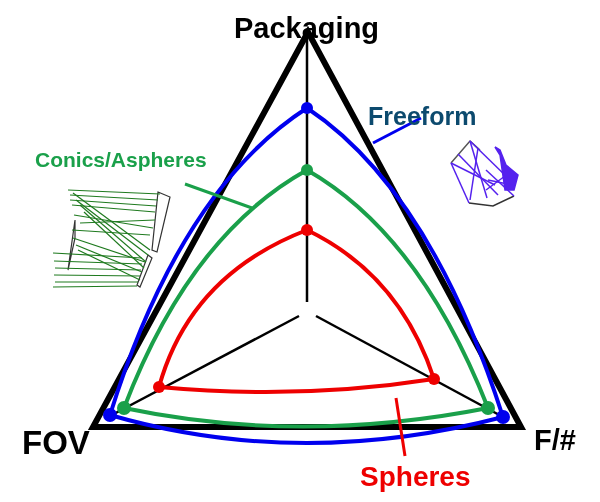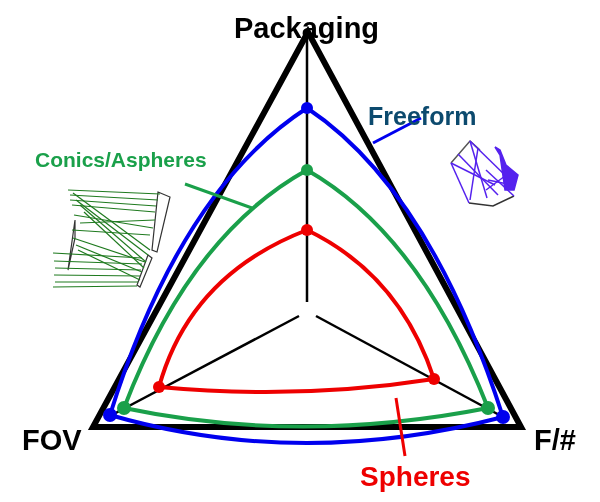--- a/index.html
+++ b/index.html
@@ -82,18 +82,18 @@
     <line x1="458" y1="154" x2="498" y2="195"></line>
     <line x1="478" y1="148" x2="470" y2="200"></line>
     <polygon points="495,147 500,155 505,190 514,190 518,175 506,165 500,150" fill="#5522ee" stroke="#5522ee"></polygon>
     <line x1="486" y1="170" x2="514" y2="196"></line>
     <line x1="488" y1="180" x2="512" y2="185"></line>
     <line x1="486" y1="190" x2="505" y2="176"></line>
   </g>
 </svg>
 
 <div class="lbl" style="left:234px; top:16px; font-size:29px; font-family:'Liberation Sans',sans-serif; color:#000; transform:translateY(-2px);">Packaging</div>
-<div class="lbl" style="left:22px; top:426px; font-size:29px; color:#000;">FOV</div>
+<div class="lbl" style="left:22px; top:426px; font-size:33px; color:#000;">FOV</div>
 <div class="lbl" style="left:534px; top:426px; font-size:29px; color:#000;">F/#</div>
 
 <div class="lbl" style="left:368px; top:104px; font-size:25px; color:#0c4a6e;">Freeform</div>
 <div class="lbl" style="left:35px; top:149px; font-size:21px; color:#1aa04a;">Conics/Aspheres</div>
 <div class="lbl" style="left:360px; top:463px; font-size:28px; color:#ee0000;">Spheres</div>
 
 </body></html>

